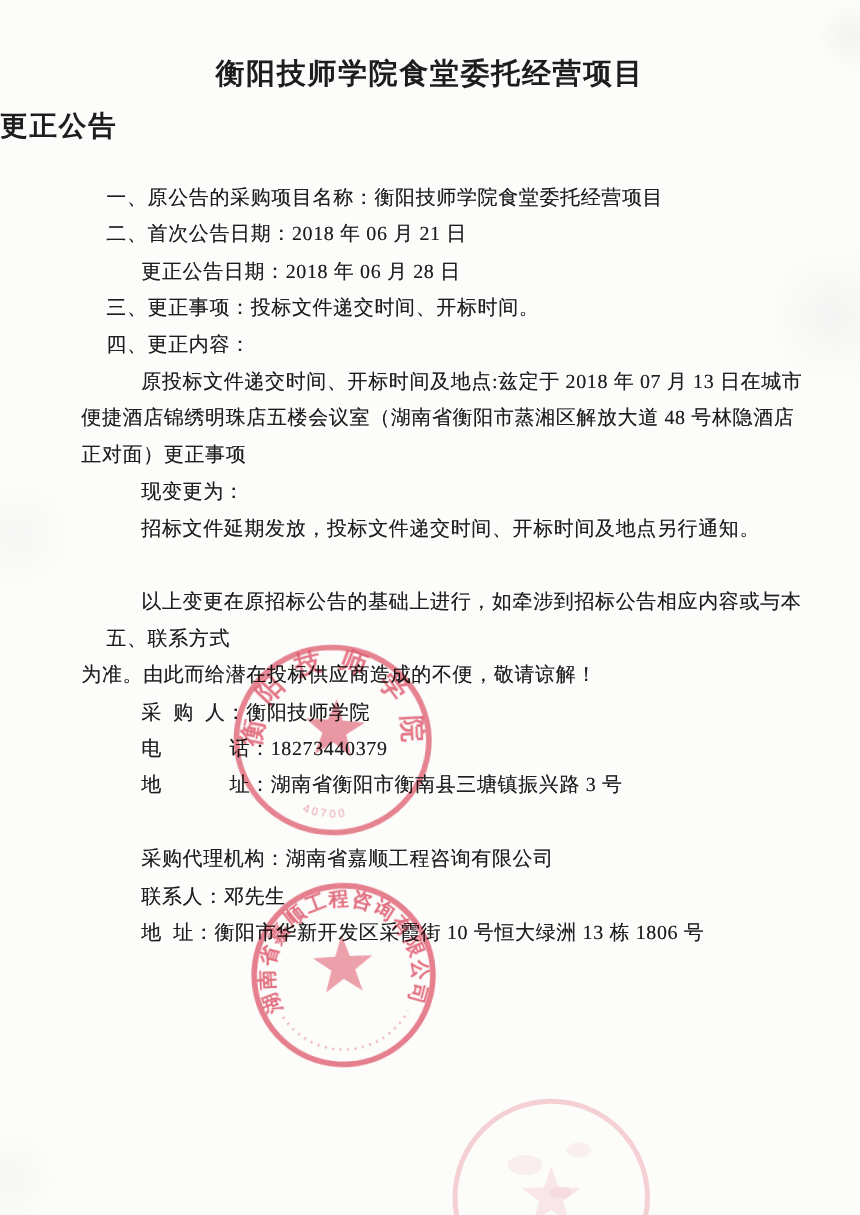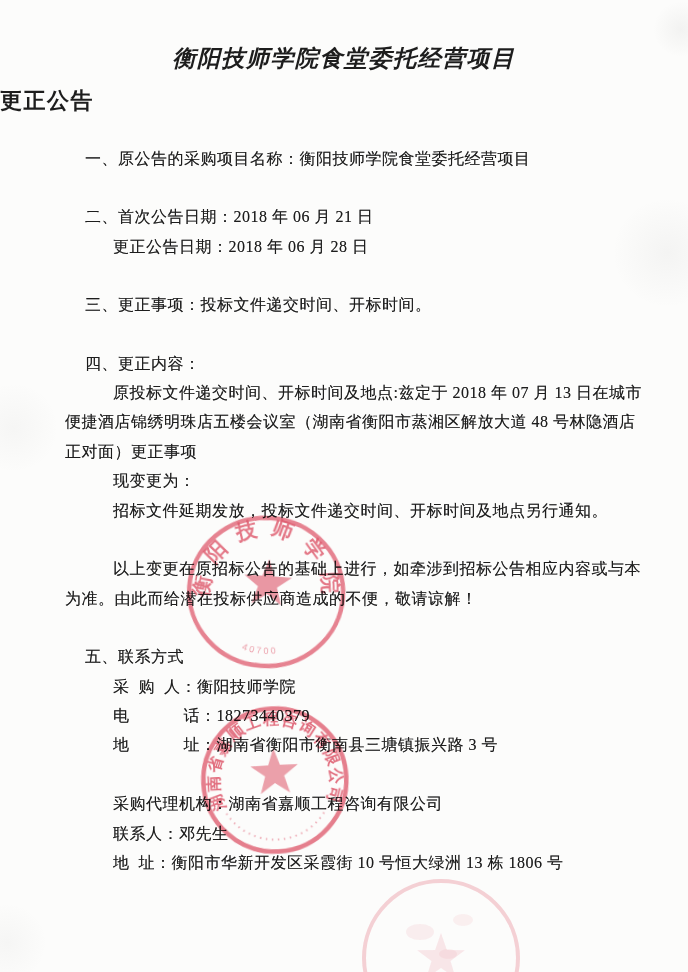--- a/index.html
+++ b/index.html
@@ -15,41 +15,40 @@
       radial-gradient(circle at 99% 3%, rgba(60,60,60,0.05), transparent 28px),
       radial-gradient(circle at 1% 97%, rgba(90,90,90,0.04), transparent 40px);
     font-family:"Liberation Serif","DejaVu Serif",serif;
     color:#1d1d1d;
   }
   .h1{
     margin:0;padding-top:45px;
     font-size:23px;line-height:28px;
     font-weight:bold;text-align:center;
     letter-spacing:1.5px;
-    font-style:italic;
   }
   .h2{
     margin:14px 0 0 0;
     font-size:22px;line-height:28px;
     font-weight:bold;text-align:left;
     letter-spacing:1.5px;
   }
   .doc-body{
     margin-top:29px;
     padding-left:65px;padding-right:50px;
   }
   .ln{
     font-size:16px;
     line-height:29.4px;
     min-height:29.4px;
     white-space:pre;
     letter-spacing:0.5px;
     text-shadow:0 0 0.5px rgba(30,30,30,0.55);
   }
-  .num{padding-left:20px;margin-top:29px;}
+  .num{padding-left:20px;}
   .ind{padding-left:48px;}
   .b{font-weight:normal;}
   .u{
     text-underline-offset:4px;
     text-decoration-thickness:1px;
     text-decoration-color:#2a2a2a;
   }
   .stamp{
     position:absolute;
     mix-blend-mode:multiply;
@@ -77,23 +76,23 @@
     <div class="ln ind"><span>原投标文件递交时间、开标时间及地点:兹定于 2018 年 07 月 13 日在</span><span class="u">城市</span></div>
     <div class="ln"><span class="u">便捷酒店锦绣明珠店五楼会议室（湖南省衡阳市蒸湘区解放大道 48 号林隐酒店</span></div>
     <div class="ln"><span class="u">正对面）更正事项</span></div>
 
     <div class="ln ind b">现变更为：</div>
     <div class="ln ind">招标文件延期发放，投标文件递交时间、开标时间及地点另行通知。</div>
 
     <div class="ln blank"></div>
 
     <div class="ln ind">以上变更在原招标公告的基础上进行，如牵涉到招标公告相应内容或与本</div>
+    <div class="ln num">五、联系方式</div>
+
     <div class="ln">为准。由此而给潜在投标供应商造成的不便，敬请谅解！</div>
-
-    <div class="ln num">五、联系方式</div>
 
     <div class="ln ind"><span>采  购  人：</span><span>衡阳技师学院</span></div>
     <div class="ln ind"><span>电            话：</span><span>18273440379</span></div>
     <div class="ln ind"><span>地            址：</span><span>湖南省衡阳市衡南县三塘镇振兴路 3 号</span></div>
 
     <div class="ln blank"></div>
 
     <div class="ln ind"><span>采购代理机构：</span><span>湖南省嘉顺工程咨询有限公司</span></div>
     <div class="ln ind"><span>联系人：</span><span>邓先生</span></div>
     <div class="ln ind"><span>地  址：</span><span>衡阳市华新开发区采霞街 10 号恒大绿洲 13 栋 1806 号</span></div>

